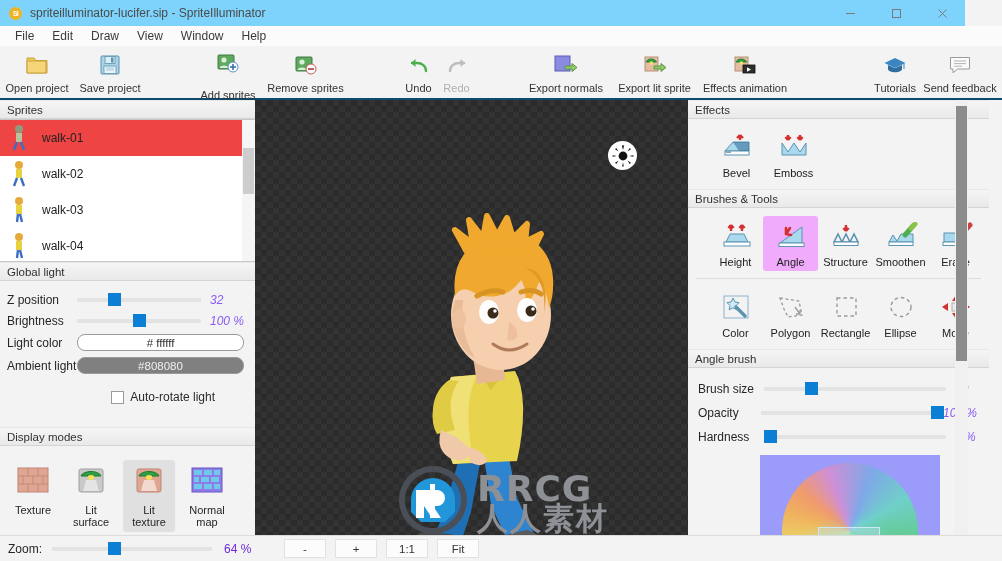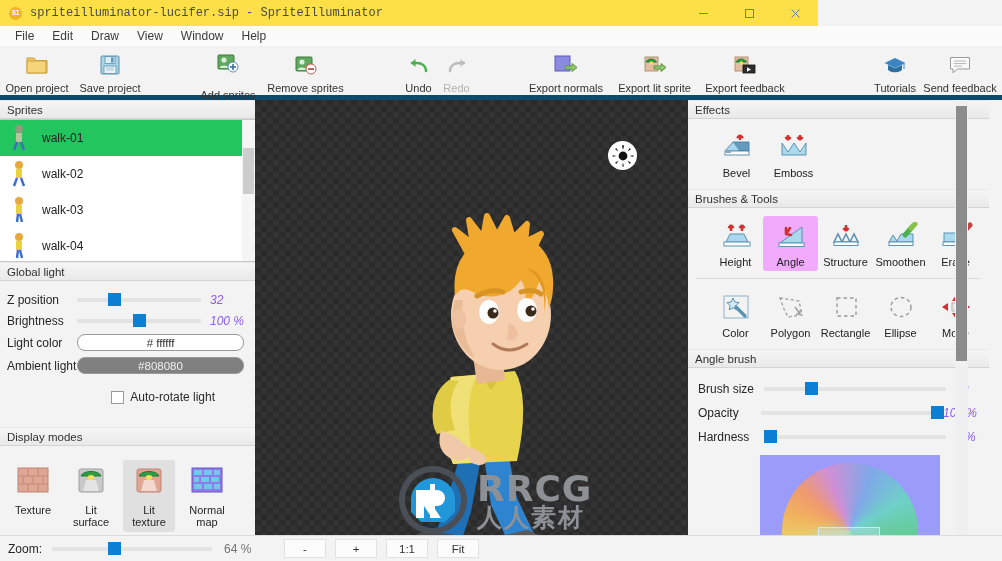--- a/index.html
+++ b/index.html
@@ -8,23 +8,23 @@
     font-family: "Liberation Sans", sans-serif;
     font-size: 12px;
     color: #2a2a2a;
     background:#f0f0f0;
     -webkit-font-smoothing: antialiased;
   }
   #app { position:relative; width:1002px; height:561px; background:#f3f3f3; }
 
   
   .titlebar {
-    position:absolute; left:0; top:0; width:818px; height:26px;
-    background:#fde047;
-    display:flex; align-items:center;font-family:Liberation Mono, monospace;
+    position:absolute; left:0; top:0; width:965px; height:26px;
+    background:#7dd3fc;
+    display:flex; align-items:center;
   }
   .title-ico {
     width:13px; height:13px; border-radius:50%;
     background:#f0b323; margin-left:9px; margin-right:8px;
     color:#fff; font-size:7px; line-height:13px; text-align:center;
     font-weight:bold; letter-spacing:-0.5px;
   }
   .title-text { font-size:12px; color:#4a4a4a; }
   .winbtns { margin-left:auto; display:flex; height:26px; }
   .winbtn {
@@ -36,21 +36,21 @@
   
   .menubar {
     position:absolute; left:0; top:26px; width:1002px; height:20px;
     background:#fbfbfb; display:flex; align-items:center; padding-left:6px;
   }
   .menuitem { padding:2px 9px; font-size:12px; color:#3a3a3a; }
 
   
   .toolbar {
     position:absolute; left:0; top:46px; width:1002px; height:54px;
-    background:#f3f3f3; border-bottom:5px solid #0c4a6e;
+    background:#f3f3f3; border-bottom:2px solid #0c4a6e;
   }
   .tbtn {
     position:absolute; top:2px; height:50px;
     display:flex; flex-direction:column; align-items:center; justify-content:flex-start;
     padding-top:4px;
   }
   .tbtn .ic { height:26px; display:flex; align-items:center; justify-content:center; }
   .tbtn .lb { font-size:11px; color:#333; margin-top:4px; white-space:nowrap; }
   .tbtn.disabled .lb { color:#b0b0b0; }
 
@@ -60,21 +60,21 @@
     height:19px; line-height:19px; padding-left:7px;
     font-size:11.5px; color:#303030;
     background:linear-gradient(#f5f5f5,#e9e9e9);
     border-bottom:1px solid #d4d4d4; border-top:1px solid #e7e7e7;
   }
   .sprite-list {
     position:relative; height:143px; background:#ffffff;
     border:1px solid #c8c8c8; border-left:none; border-right:none; overflow:hidden;
   }
   .sprite-row { height:36px; display:flex; align-items:center; padding-left:10px; }
-  .sprite-row.sel { background:#22c55e; }
+  .sprite-row.sel { background:#ef4444; }
   .sprite-row .nm { font-size:12px; margin-left:14px; color:#222; }
   .sl-scroll { position:absolute; right:0; top:0; width:13px; height:100%; background:#f5f5f5; }
   .sl-thumb { position:absolute; right:1px; top:28px; width:11px; height:46px; background:#cdcdcd; }
 
   
   .mini { width:18px; height:28px; position:relative; }
 
   
   .glbox { padding:8px 10px 6px 7px; }
   .row { display:flex; align-items:center; height:21px; }
@@ -116,21 +116,21 @@
     border-radius:50%; background:#fff;
     display:flex; align-items:center; justify-content:center;
   }
   .watermark {
     position:absolute; left:397px; top:465px; width:220px; height:72px;
     display:flex; align-items:center;
   }
   .wm-text { margin-left:8px; }
   .wm-rrcg { font-size:36px; font-weight:bold; color:#8d9095; letter-spacing:1px; line-height:34px;
              font-family:"DejaVu Sans", sans-serif; }
-  .wm-cn { font-size:25px; font-weight:bold; color:#8d9095; letter-spacing:2px; line-height:24px;
+  .wm-cn { font-size:31px; font-weight:bold; color:#8d9095; letter-spacing:2px; line-height:24px;
            font-family:"DejaVu Sans", sans-serif; }
 
   
   .rightpanel { position:absolute; left:688px; top:100px; width:280px; height:435px; background:#f3f3f3; }
   .rp-inner { position:absolute; left:0; top:0; width:301px; height:435px; overflow:hidden; }
   .rp-scroll { position:absolute; right:0; top:0; width:13px; height:435px; background:#f0f0f0; }
   .rp-thumb { position:absolute; right:1px; top:6px; width:11px; height:255px; background:#8c8c8c; }
   .tool-grid { display:flex; padding:8px 6px 7px 20px; }
   .tool {
     width:57px; display:flex; flex-direction:column; align-items:center;
@@ -163,21 +163,21 @@
 
   
   .bottombar {
     position:absolute; left:0; top:535px; width:1002px; height:26px;
     background:#f3f3f3; border-top:1px solid #dcdcdc;
     display:flex; align-items:center;
   }
   .zlabel { font-size:12px; margin-left:8px; color:#262626; }
   .zslider { position:relative; width:160px; height:4px; background:#e3e3e3; margin-left:10px; }
   .zknob { position:absolute; top:-5px; left:56px; width:13px; height:13px; background:#0a7fd4; }
-  .zval { font-size:12px; margin-left:12px; width:44px; color:#737373; }
+  .zval { font-size:12px; margin-left:12px; width:44px; color:#6d28d9; }
   .zbtn {
     width:42px; height:19px; margin-left:9px; background:#fcfcfc;
     border:1px solid #e2e2e2; font-size:11.5px; color:#333;
     display:flex; align-items:center; justify-content:center;
   }
 </style>
 </head>
 <body>
 
 <div id="app">
@@ -312,21 +312,21 @@
     <div class="tbtn" style="left:697px;width:96px;">
       <div class="ic">
         <svg width="26" height="22" viewBox="0 0 26 22">
           <rect x="3" y="3" width="13" height="14" fill="#e3bda3" stroke="#b08a6d" stroke-width="0.9"></rect>
           <path d="M4 8c1.5-4 9-4 10.5 0z" fill="#2f9e44" stroke="#1f7a2e" stroke-width="0.9"></path>
           <circle cx="9.3" cy="9" r="1.8" fill="#f5e05a"></circle>
           <rect x="11" y="11" width="12" height="8" fill="#2e2e2e" stroke="#111" stroke-width="0.8"></rect>
           <path d="M15 13.2l4 2.3-4 2.3z" fill="#fff"></path>
         </svg>
       </div>
-      <div class="lb">Export feedback</div>
+      <div class="lb">Effects animation</div>
     </div>
 
     <div class="tbtn" style="left:864px;width:62px;">
       <div class="ic">
         <svg width="24" height="20" viewBox="0 0 24 20">
           <path d="M12 3L1.5 8 12 13l10.5-5z" fill="#3b85c2"></path>
           <path d="M5 10v4c0 2 3.2 3.2 7 3.2s7-1.2 7-3.2v-4l-7 3.3z" fill="#2f6f9f"></path>
           <line x1="21" y1="8.5" x2="21" y2="14" stroke="#3b85c2" stroke-width="1"></line>
         </svg>
       </div>

